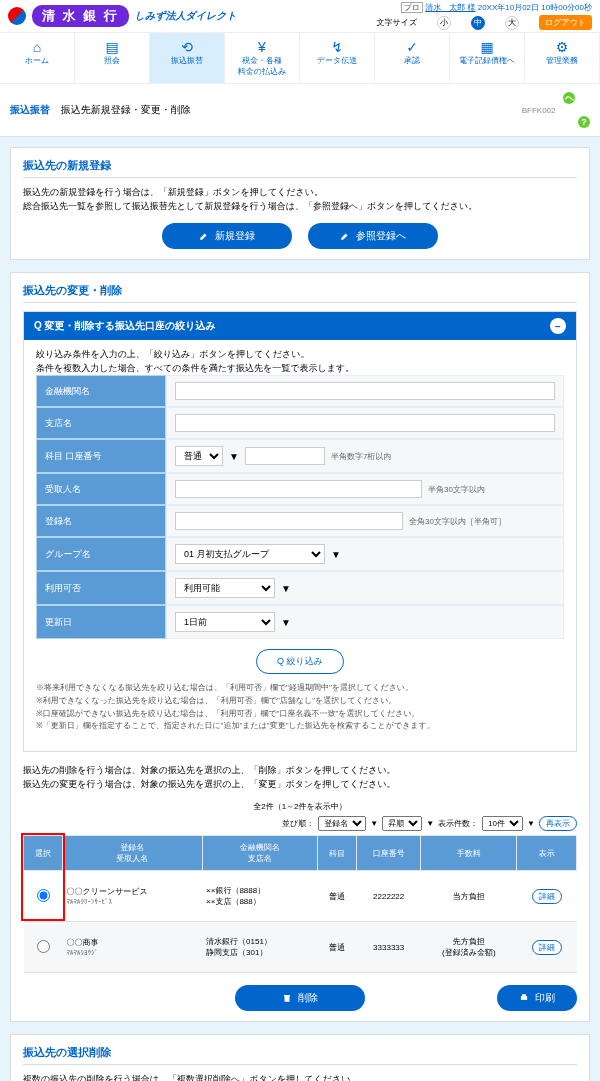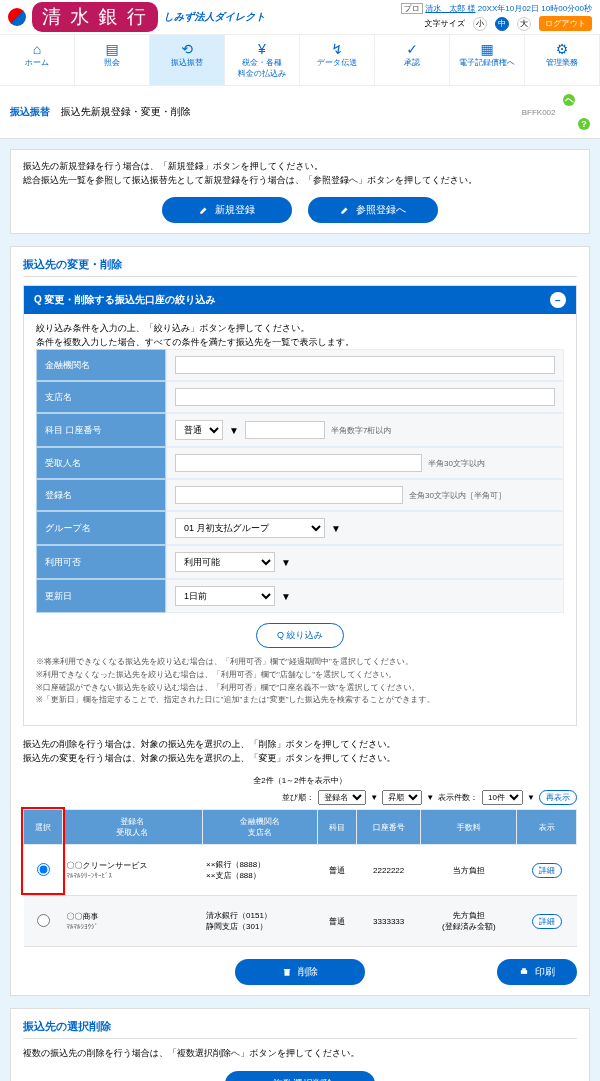--- a/index.html
+++ b/index.html
@@ -1,26 +1,26 @@
 <!DOCTYPE html>
 <html><head>
 <meta charset="utf-8">
 <style>
 * { box-sizing: border-box; margin: 0; padding: 0; font-family: "Meiryo", sans-serif; }
 body { background: #e8f4fc; font-size: 10px; width: 600px; }
 .topbar { background: #fff; padding: 2px 8px; display: flex; justify-content: space-between; align-items: center; font-size: 9px; }
 .topbar-left { display: flex; align-items: center; gap: 6px; }
 .logo-mark { width: 18px; height: 18px; background: linear-gradient(135deg,#e00 0 50%,#0066cc 50%); border-radius: 50%; }
-.logo-text { background: #be185d; color: #fff; padding: 2px 10px; border-radius: 10px; font-size: 19px; font-weight: normal; letter-spacing: 2px; }
+.logo-text { background: #6d28d9; color: #fff; padding: 2px 10px; border-radius: 10px; font-size: 13px; font-weight: bold; letter-spacing: 2px; }
 .sub-logo { color: #0066cc; font-size: 10px; font-style: italic; font-weight: bold; }
 .topbar-right { text-align: right; font-size: 8px; }
 .user-line a { color: #0066cc; text-decoration: underline; }
 .user-badge { border: 1px solid #aaa; padding: 0 2px; color: #555; }
 .datetime { color: #0066cc; }
-.font-line { display: flex; align-items: center; gap: 8px; justify-content: flex-end; margin-top: 2px; }
+.font-line { display: flex; align-items: center; gap: 20px; justify-content: flex-end; margin-top: 2px; }
 .font-btn { border: 1px solid #ccc; border-radius: 50%; width: 14px; height: 14px; display: inline-flex; align-items: center; justify-content: center; font-size: 8px; background: #fff; cursor: pointer; }
 .font-btn.active { background: #0066cc; color: #fff; border-color: #0066cc; }
 .logout { background: #ff8800; color: #fff; border: none; border-radius: 3px; padding: 2px 6px; font-size: 8px; cursor: pointer; }
 .nav { display: flex; background: #fff; border-top: 1px solid #eee; border-bottom: 1px solid #eee; }
 .nav-item { flex: 1; text-align: center; padding: 6px 2px; color: #0066cc; font-size: 8px; border-right: 1px solid #eee; cursor: pointer; }
 .nav-item.active { background: #d9eefc; }
 .breadcrumb { background: #fff; padding: 8px 10px; display: flex; justify-content: space-between; align-items: center; font-size: 10px; border-bottom: 1px solid #e0e0e0; }
 .breadcrumb .cat { color: #0066cc; font-weight: bold; margin-right: 8px; }
 .breadcrumb .title { font-weight: normal; }
 .breadcrumb-right { display: flex; align-items: center; gap: 8px; }
@@ -130,20 +130,21 @@
   </div>
   <div class="breadcrumb-right">
     <span class="page-id">BFFK002</span>
     <span class="help"><span>ヘルプ</span> <span>?</span></span>
   </div>
 </div>
 
 <div class="content">
 
   <div class="card">
+    <div class="card-title">振込先の新規登録</div>
     <div class="card-text" style="white-space:pre-line">振込先の新規登録を行う場合は、「新規登録」ボタンを押してください。
 総合振込先一覧を参照して振込振替先として新規登録を行う場合は、「参照登録へ」ボタンを押してください。</div>
     <div class="btn-row">
       <button class="btn">
         <svg viewBox="0 0 16 16">
             <path fill="#fff" d="M2 11l7-7 3 3-7 7H2v-3z"></path>
           </svg>
         <span>新規登録</span>
       </button>
       <button class="btn">

